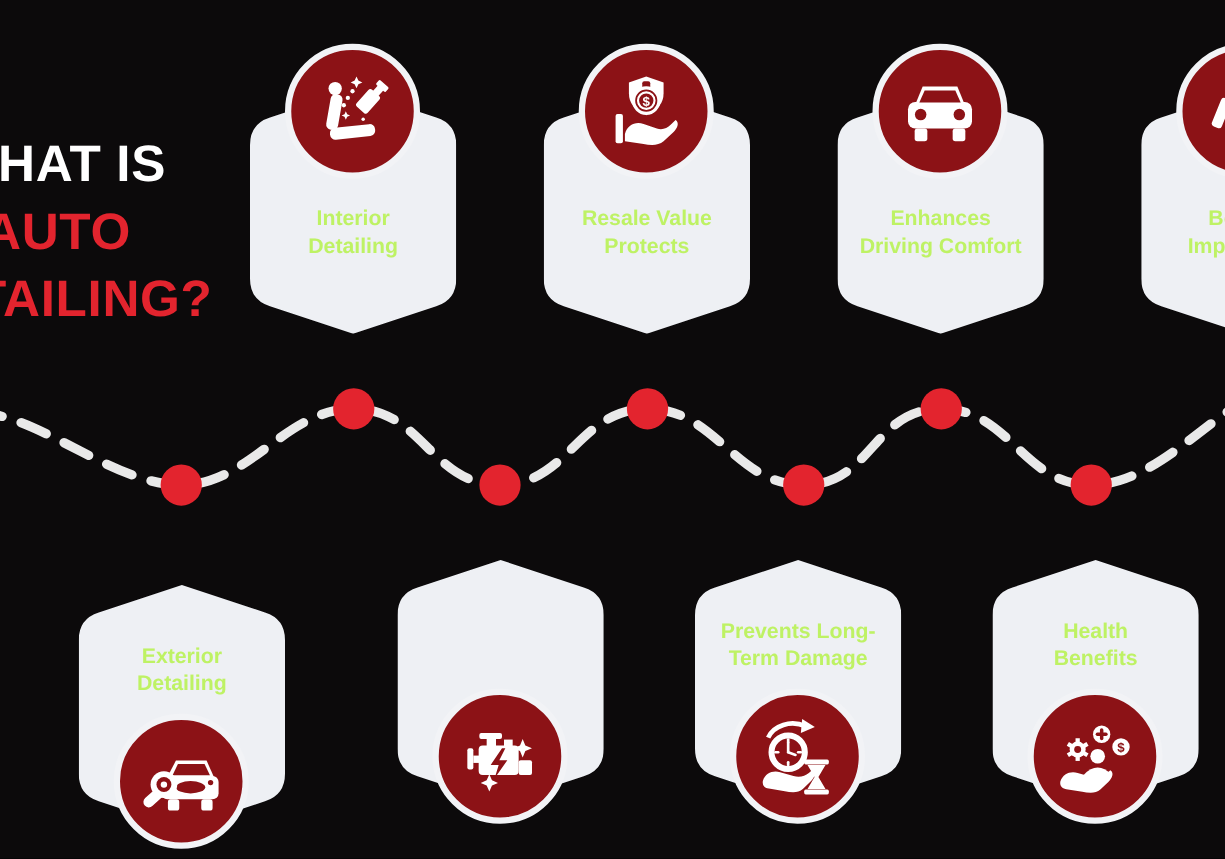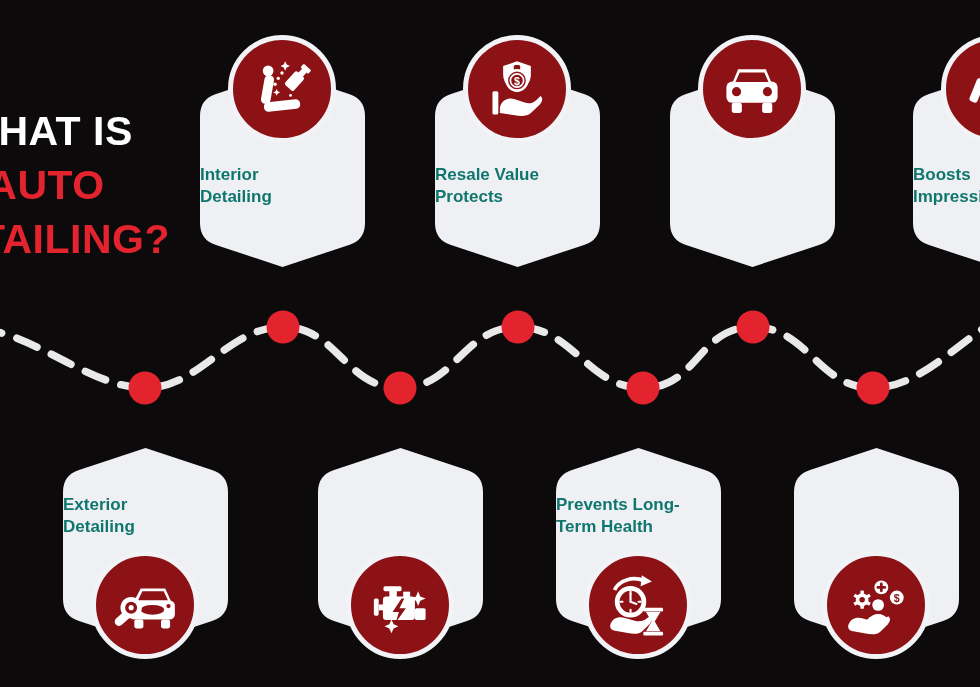--- a/index.html
+++ b/index.html
@@ -14,22 +14,22 @@
     letter-spacing:.5px;
   }
   .title .t-white{color:#FFFFFF;}
   .title .t-red{color:#E3242E;}
   
   .timeline{position:absolute;left:0;top:290px;width:980px;height:140px;}
   
   .card{position:absolute;width:165px;height:195px;}
   .card-shape{position:absolute;left:0;top:0;width:165px;height:195px;}
   .card-label{
-    position:absolute;left:0;width:100%;
-    font-weight:700;font-size:17px;line-height:21.5px;color:#0f766e;
+    position:absolute;left:0;width:100%;text-align:center;
+    font-weight:700;font-size:17px;line-height:21.5px;color:#bef264;
   }
   .card.top .card-label{top:92px;}
   .card.bottom .card-label{top:46px;}
   .icon-badge{
     position:absolute;left:28px;width:98px;height:98px;border-radius:50%;
     background:#8C1216;border:5px solid #F2F3F6;
     display:flex;align-items:center;justify-content:center;
   }
   .card.top .icon-badge{top:-37px;}
   .card.bottom .icon-badge{top:103px;}
@@ -121,41 +121,45 @@
       <svg viewBox="0 0 60 60">
         <path d="M11 26 L17 11.5 h26 L49 26 Z" fill="#fff"></path>
         <rect x="6" y="23" width="48" height="20" rx="5.5" fill="#fff"></rect>
         <rect x="11" y="43" width="9.5" height="9.5" rx="2" fill="#fff"></rect>
         <rect x="39.5" y="43" width="9.5" height="9.5" rx="2" fill="#fff"></rect>
         <path d="M18.5 14.5 h23 l4 9 h-31 Z" fill="#8C1216"></path>
         <circle cx="15.5" cy="32.5" r="4.3" fill="#8C1216"></circle>
         <circle cx="44.5" cy="32.5" r="4.3" fill="#8C1216"></circle>
       </svg>
     </div>
+    <div class="card-label">
+      <div>Enhances</div>
+      <div>Driving Comfort</div>
+    </div>
   </div>
 
   <div class="card top" style="left:913px;top:72px;">
     <svg class="card-shape" viewBox="0 0 165 195">
       <path d="M 82.5 0 L 16 22 Q 0 27 0 44 L 0 151 Q 0 168 16 173 L 82.5 195 L 149 173 Q 165 168 165 151 L 165 44 Q 165 27 149 22 Z" fill="#EEF0F4"></path>
     </svg>
     <div class="icon-badge">
       <svg viewBox="0 0 60 60">
         <g fill="#fff" transform="rotate(22 30 30)">
           <rect x="11" y="26" width="8" height="23" rx="2.5"></rect>
           <path d="M22 48 V27 l8.5 -15 q4.5 -3 5.5 2.5 l-2.5 10.5 h10.5 q5.5 1 4.5 6.5 l-3.5 13.5 q-1 4.5 -6.5 4.5 H27 Z"></path>
         </g>
       </svg>
     </div>
     <div class="card-label">
       <div>Boosts</div>
       <div>Impression</div>
     </div>
   </div>
 
-  <div class="card bottom" style="left:63px;top:448px;padding-left:24px;">
+  <div class="card bottom" style="left:63px;top:468px;">
     <svg class="card-shape" viewBox="0 0 165 195">
       <path d="M 82.5 0 L 16 22 Q 0 27 0 44 L 0 151 Q 0 168 16 173 L 82.5 195 L 149 173 Q 165 168 165 151 L 165 44 Q 165 27 149 22 Z" fill="#EEF0F4"></path>
     </svg>
     <div class="icon-badge">
       <svg viewBox="0 0 60 60">
         <path d="M19 28 L26 14.5 h23 L55 28 Z" fill="#fff"></path>
         <rect x="15" y="26" width="43" height="17.5" rx="4.5" fill="#fff"></rect>
         <rect x="20" y="43.5" width="8.5" height="8.5" rx="2" fill="#fff"></rect>
         <rect x="45" y="43.5" width="8.5" height="8.5" rx="2" fill="#fff"></rect>
         <path d="M27.5 17 h20 l4 8.5 h-28 Z" fill="#8C1216"></path>
@@ -215,21 +219,21 @@
         <g fill="#fff">
           <rect x="35" y="32.5" width="18.5" height="3.6" rx="1.2"></rect>
           <rect x="35" y="55" width="18.5" height="3.6" rx="1.2"></rect>
           <path d="M37.5 36.5 h13.5 l-5.3 9 5.3 9 h-13.5 l5.3 -9 Z"></path>
         </g>
         <path d="M4 48.5 C6 42.5 11.5 40.5 17 42 L27 44.8 C31.5 46 35.5 45 38.5 42.5 L41.5 40 C44.5 42 43 45.8 40 48.8 L34 54.5 C30.5 57.8 25 57 20.5 56.2 L8.5 54.2 C5 53.6 3.5 51.5 4 48.5 Z" fill="#fff"></path>
       </svg>
     </div>
     <div class="card-label">
       <div>Prevents Long-</div>
-      <div>Term Health</div>
+      <div>Term Damage</div>
     </div>
   </div>
 
   <div class="card bottom" style="left:794px;top:448px;">
     <svg class="card-shape" viewBox="0 0 165 195">
       <path d="M 82.5 0 L 16 22 Q 0 27 0 44 L 0 151 Q 0 168 16 173 L 82.5 195 L 149 173 Q 165 168 165 151 L 165 44 Q 165 27 149 22 Z" fill="#EEF0F4"></path>
     </svg>
     <div class="icon-badge">
       <svg viewBox="0 0 60 60">
         <g fill="#fff">
@@ -245,16 +249,18 @@
           <line x1="35" y1="10.3" x2="35" y2="16.7"></line>
         </g>
         <circle cx="49.5" cy="23" r="6.5" fill="#fff"></circle>
         <text x="49.5" y="26.8" font-size="10" font-weight="bold" text-anchor="middle" fill="#8C1216" font-family="Liberation Sans,sans-serif">$</text>
         <circle cx="32" cy="30" r="5.5" fill="#fff"></circle>
         <path d="M21.5 44 q10.5 -11 21 0 l-2 4 h-17 Z" fill="#fff"></path>
         <path d="M4 49 C6 43 11.5 41 17 42.5 L27 45.3 C31.5 46.5 35.5 45.5 38.5 43 L41.5 40.5 C44.5 42.5 43 46.3 40 49.3 L34 55 C30.5 58.3 25 57.5 20.5 56.7 L8.5 54.7 C5 54.1 3.5 52 4 49 Z" fill="#fff"></path>
       </svg>
     </div>
     <div class="card-label">
+      <div>Health</div>
+      <div>Benefits</div>
     </div>
   </div>
 
 </div>
 
 </body></html>

